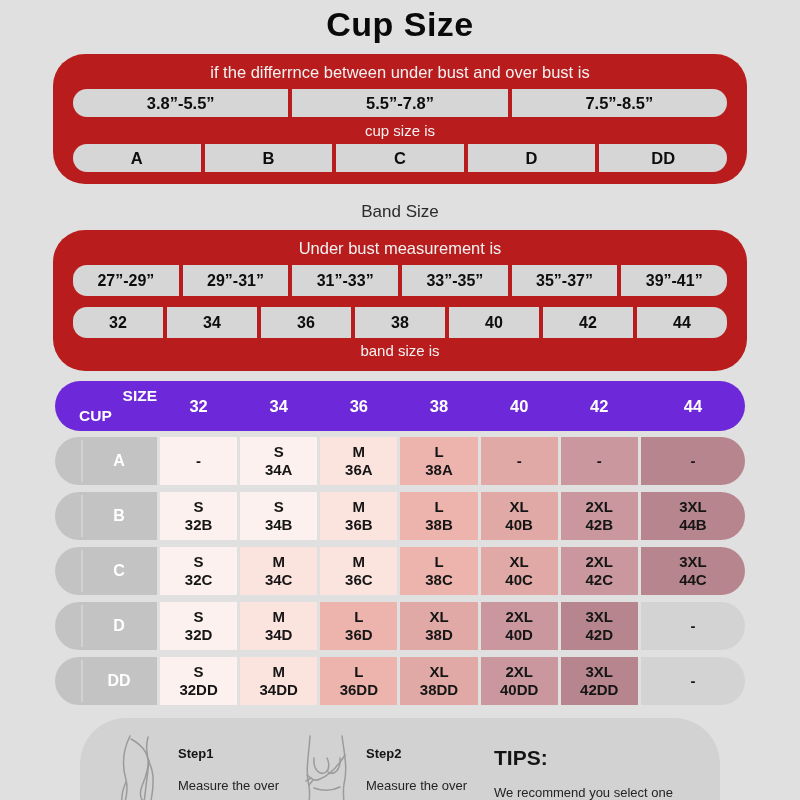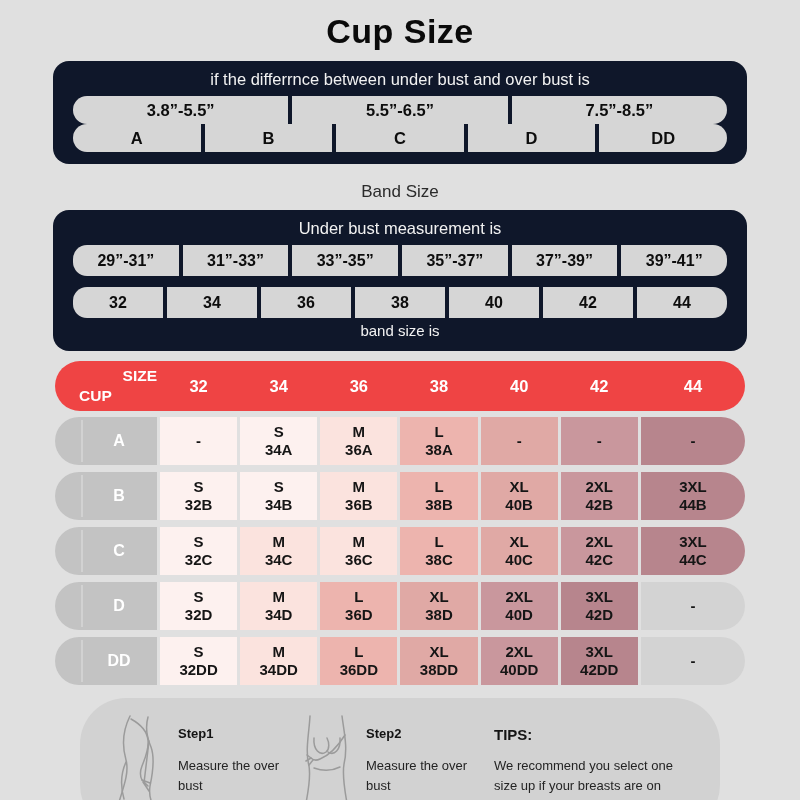--- a/index.html
+++ b/index.html
@@ -3,37 +3,37 @@
 <meta charset="utf-8">
 <style>
   * { box-sizing: border-box; margin: 0; padding: 0; }
   html,body { width: 800px; height: 800px; }
   body {
     background: #e0e0e0;
     font-family: "Liberation Sans", "DejaVu Sans", sans-serif;
     color: #111;
     overflow: hidden;
   }
-  .page { width: 800px; height: 800px; padding-top: 12px; }
+  .page { width: 800px; height: 800px; padding-top: 5px; }
 
   h1.title {
     text-align: center;
     font-size: 34px;
     font-weight: 800;
     color: #0a0a0a;
     letter-spacing: 0.5px;
     margin-bottom: 10px;
   }
 
   
   .dark-panel {
     width: 694px;
     margin: 0 auto;
-    background: #0f172a;
-    border-radius: 16px;
+    background: #b91c1c;
+    border-radius: 32px;
     padding: 6px 20px 12px 20px;
   }
   .panel-caption {
     color: #f2f2f2;
     text-align: center;
     font-size: 16.5px;
     margin: 3px 0 7px 0;
   }
   .panel-caption.small { font-size: 15px; margin: 5px 0 5px 0; }
   .panel-caption.footer-cap { margin: 4px 0 0 0; }
@@ -58,21 +58,21 @@
     text-align: center;
     font-size: 17px;
     color: #2b2b2b;
     margin: 18px 0 8px 0;
   }
 
   
   .size-table { width: 690px; margin: 10px auto 0 auto; }
   .thead {
     height: 50px;
-    background: #ef4444;
+    background: #6d28d9;
     border-radius: 25px;
     display: grid;
     grid-template-columns: 102px repeat(6, 1fr) 1.35fr;
     column-gap: 3px;
     align-items: center;
     color: #ffffff;
     font-weight: bold;
     margin-bottom: 6px;
   }
   .corner { position: relative; height: 100%; }
@@ -127,56 +127,57 @@
     padding: 15px 30px 15px 22px;
     display: flex;
     align-items: flex-start;
   }
   .fig { flex: none; margin-right: 4px; }
   .fig svg { display: block; }
   .step { width: 102px; margin-right: 10px; padding-top: 13px; }
   .step-title { font-weight: bold; font-size: 13px; color: #141414; margin-bottom: 15px; }
   .step-text { font-size: 13px; line-height: 1.55; color: #242424; }
   .tips { flex: 1; margin-left: 16px; padding-top: 13px; }
-  .tips-title { font-weight: bold; font-size: 15px; color: #141414; margin-bottom: 13px; }
+  .tips-title { font-weight: bold; font-size: 21px; color: #141414; margin-bottom: 13px; }
   .tips-text { font-size: 13px; line-height: 1.55; color: #242424; max-width: 262px; }
 </style>
 </head>
 <body>
 
 <div class="page">
 
   <h1 class="title">Cup Size</h1>
 
   <section class="dark-panel">
     <div class="panel-caption">if the differrnce between under bust and over bust is</div>
     <div class="btn-strip" id="cup-ranges">
         <div class="strip-btn">3.8”-5.5”</div>
-        <div class="strip-btn">5.5”-6.5”</div>
+        <div class="strip-btn">5.5”-7.8”</div>
         <div class="strip-btn">7.5”-8.5”</div>
       </div>
+    <div class="panel-caption small">cup size is</div>
     <div class="btn-strip" id="cup-letters">
         <div class="strip-btn">A</div>
         <div class="strip-btn">B</div>
         <div class="strip-btn">C</div>
         <div class="strip-btn">D</div>
         <div class="strip-btn">DD</div>
       </div>
   </section>
 
   <div class="band-title">Band Size</div>
 
   <section class="dark-panel band">
     <div class="panel-caption">Under bust measurement is</div>
     <div class="btn-strip" id="band-ranges">
+        <div class="strip-btn">27”-29”</div>
         <div class="strip-btn">29”-31”</div>
         <div class="strip-btn">31”-33”</div>
         <div class="strip-btn">33”-35”</div>
         <div class="strip-btn">35”-37”</div>
-        <div class="strip-btn">37”-39”</div>
         <div class="strip-btn">39”-41”</div>
       </div>
     <div class="btn-strip" id="band-sizes">
         <div class="strip-btn">32</div>
         <div class="strip-btn">34</div>
         <div class="strip-btn">36</div>
         <div class="strip-btn">38</div>
         <div class="strip-btn">40</div>
         <div class="strip-btn">42</div>
         <div class="strip-btn">44</div>

